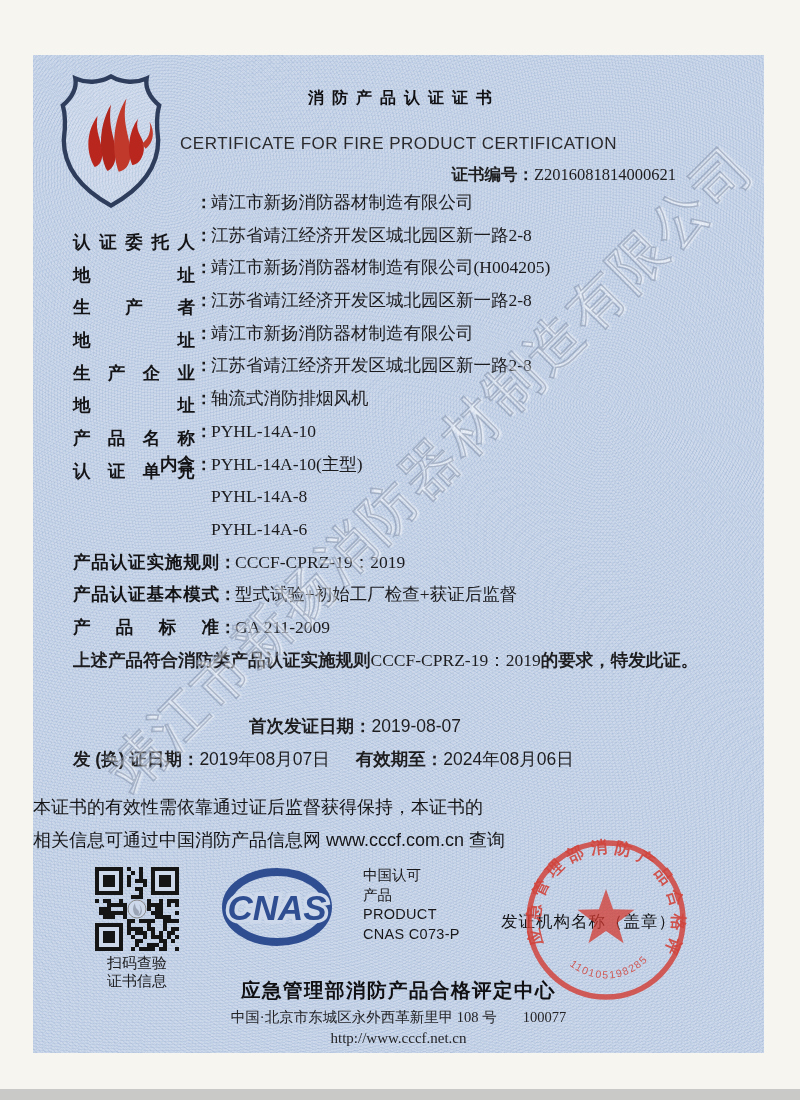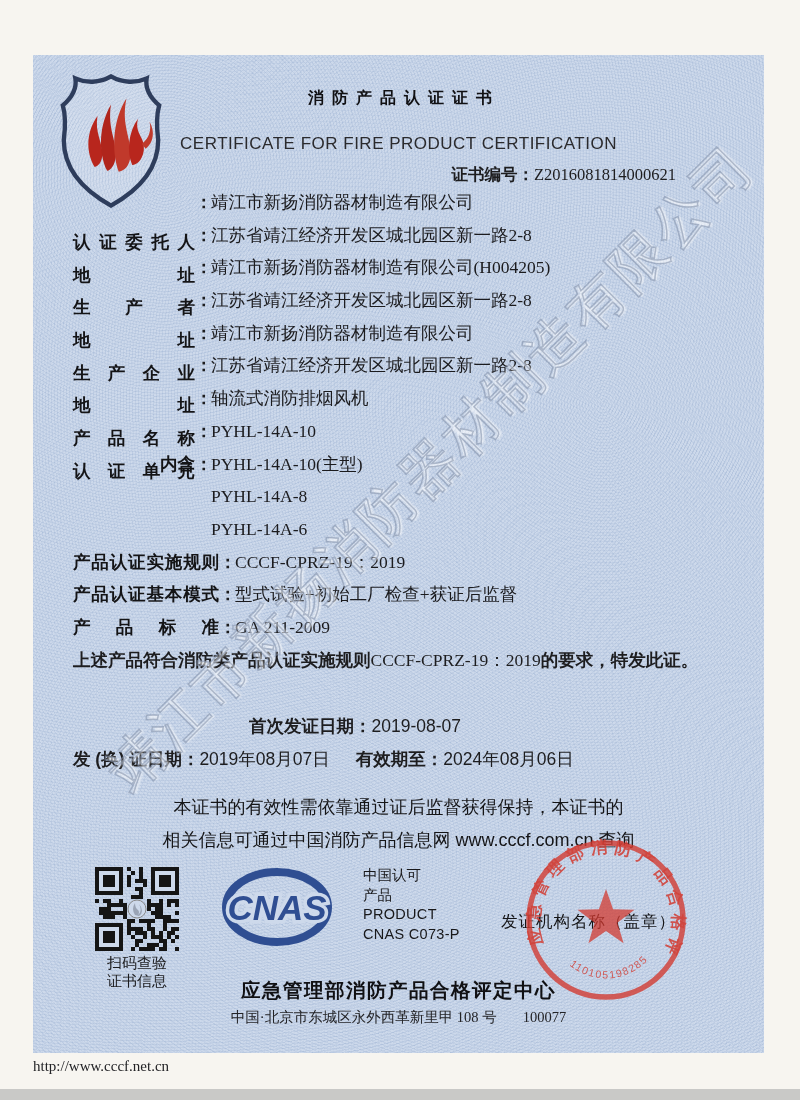--- a/index.html
+++ b/index.html
@@ -75,21 +75,21 @@
   .statement .c { font-family:"Liberation Serif", serif; }
   
   .first-issue { position:absolute; left:216px; top:659px; font-size:17.5px; z-index:2; }
   .issue-line  { position:absolute; left:40px;  top:692px; font-size:17.5px; z-index:2; white-space:nowrap; }
   .b-lab { font-weight:700; }
   .d-val { font-family:Liberation Sans, sans-serif; }
   .gap { display:inline-block; width:26px; }
   
   .note {
     position:absolute; left:0; top:736px; width:100%; z-index:2;
-    text-align:center; font-size:18px; line-height:32.5px; color:#151517;
+    font-size:18px; line-height:32.5px; color:#151517;
   }
   
   .qr { position:absolute; left:62px; top:812px; width:84px; height:84px; }
   .qr-caption {
     position:absolute; left:36px; top:899px; width:136px;
     text-align:center; font-size:15px; line-height:18px; color:#1c1c1e;
   }
   .cnas { position:absolute; left:188px; top:812px; width:112px; height:80px; }
   .accr {
     position:absolute; left:330px; top:811px;
@@ -105,21 +105,21 @@
     position:absolute; left:0; top:922px; width:100%; z-index:2;
     text-align:center; font-size:19.5px; font-weight:700; letter-spacing:1.5px; color:#101013;
   }
   .addr-line {
     position:absolute; left:0; top:953px; width:100%; z-index:2;
     text-align:center; font-size:14.5px; font-family:"Liberation Serif", serif; color:#232326;
   }
   .addr-line .post { margin-left:26px; }
   .url-line {
     position:absolute; left:0; top:975px; width:100%; z-index:2;
-    font-size:15px; font-family:"Liberation Serif", serif; color:#232326;margin-top:28px;
+    text-align:center; font-size:15px; font-family:"Liberation Serif", serif; color:#232326;
   }
 </style>
 </head>
 <body>
 
 <div class="scan-edge-bottom"></div>
 
 <div class="cert">
 
   <div class="watermark">靖江市新扬消防器材制造有限公司</div>

